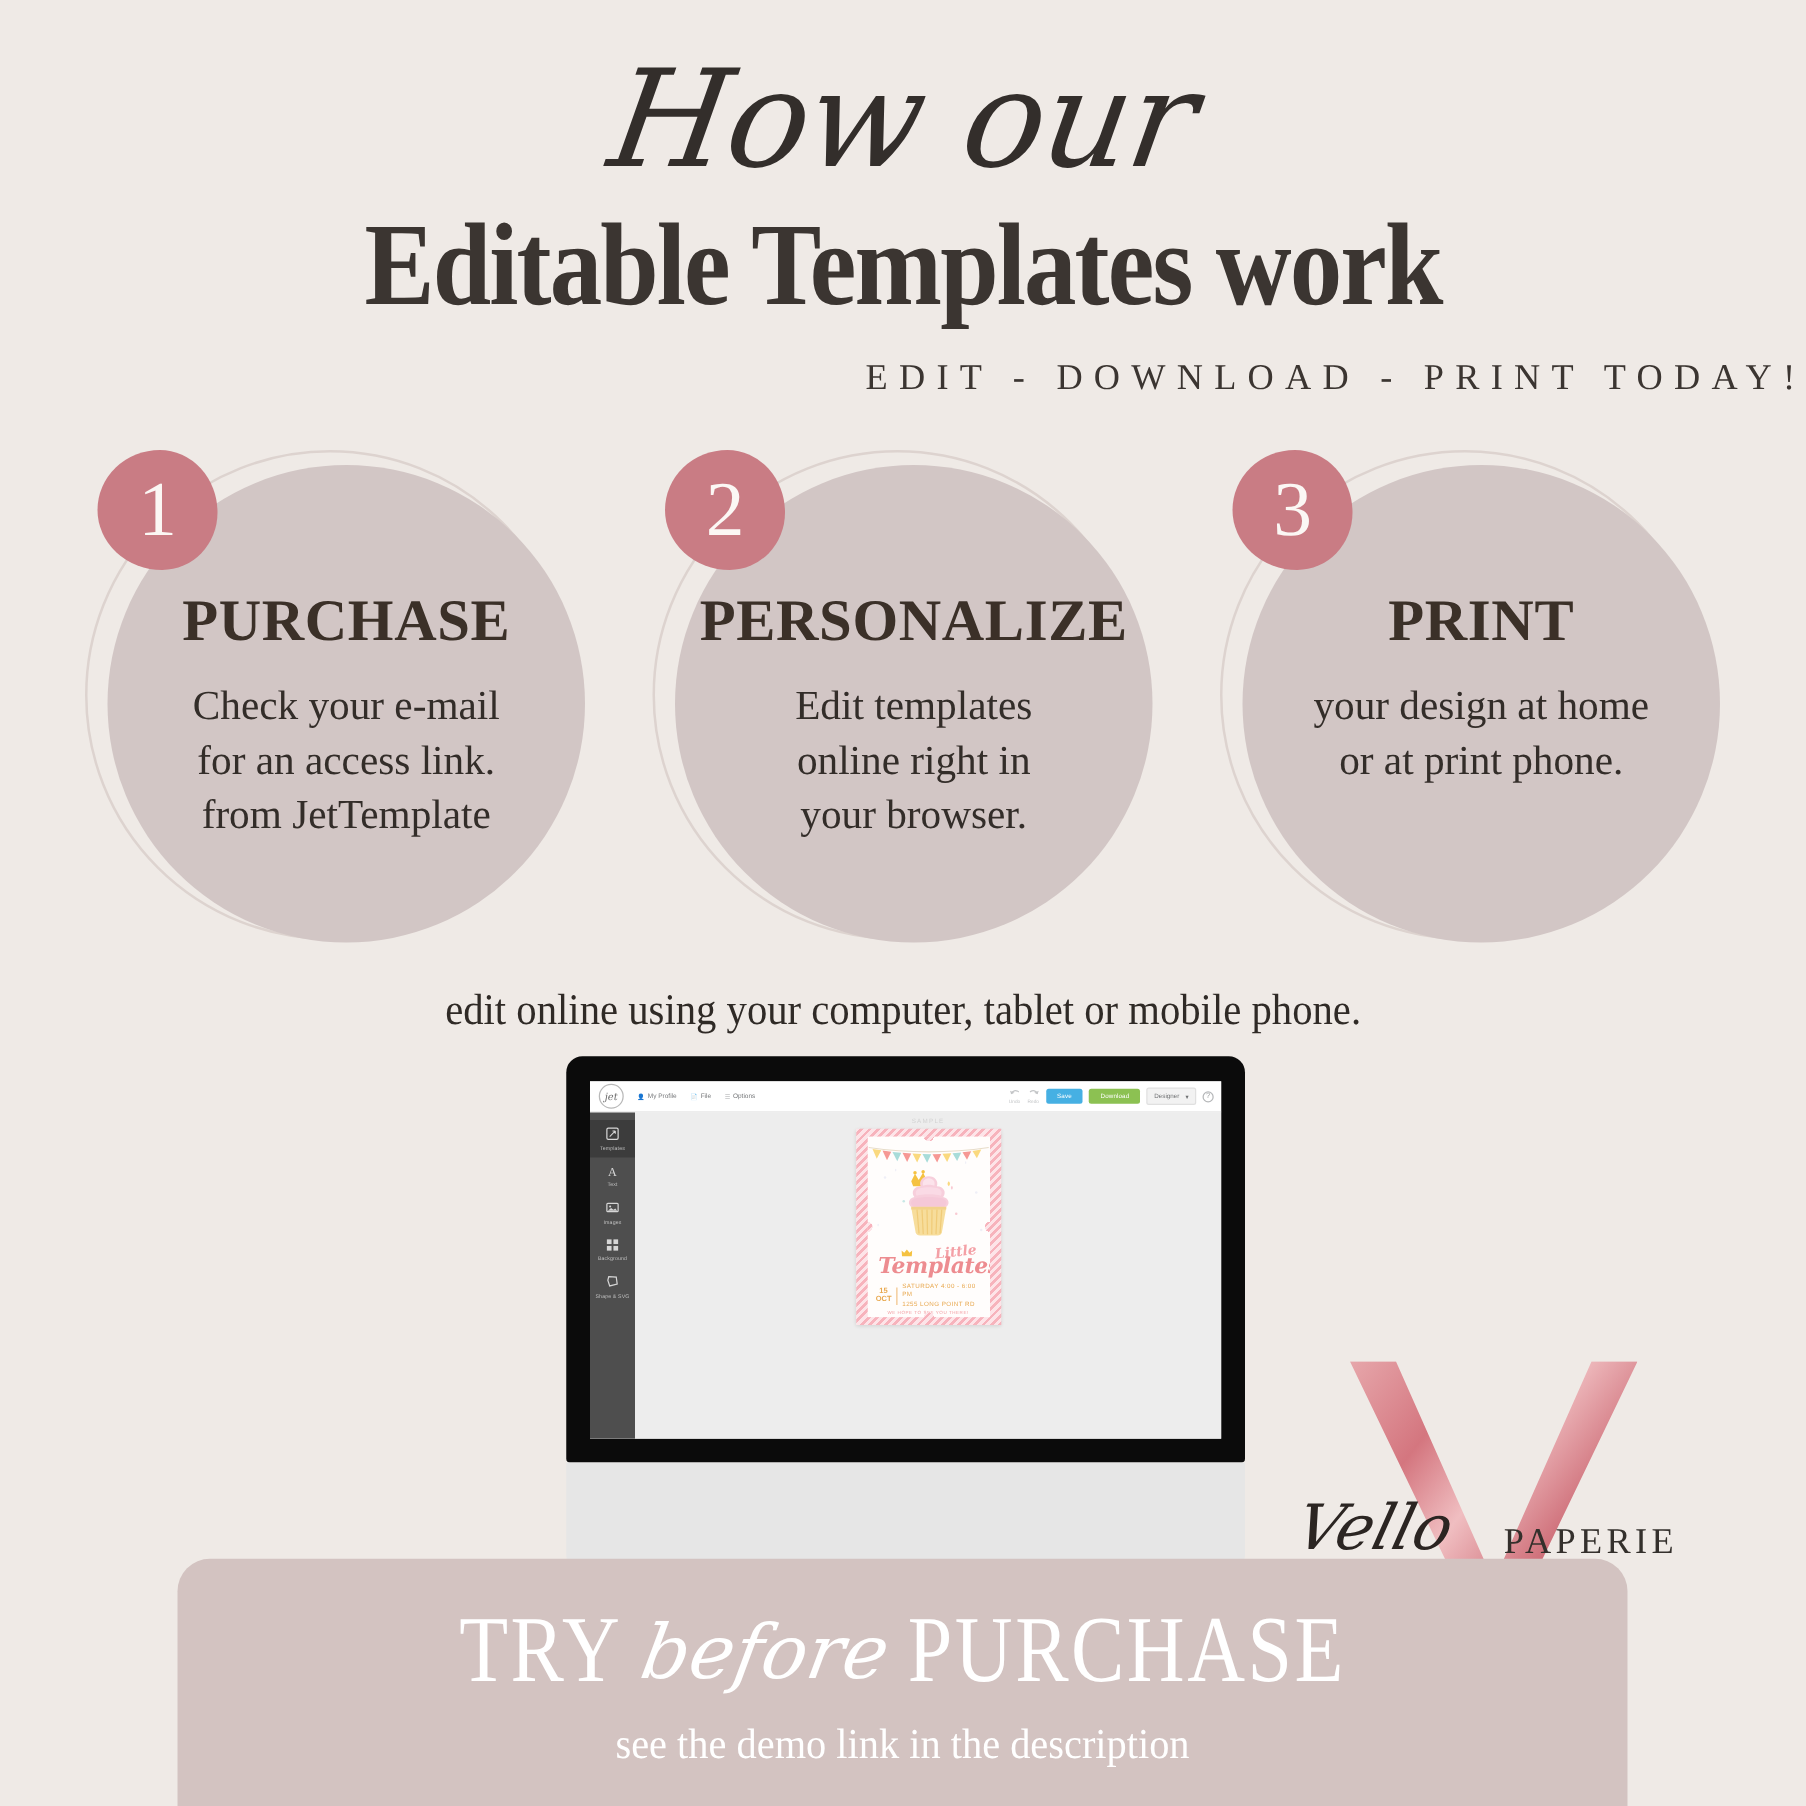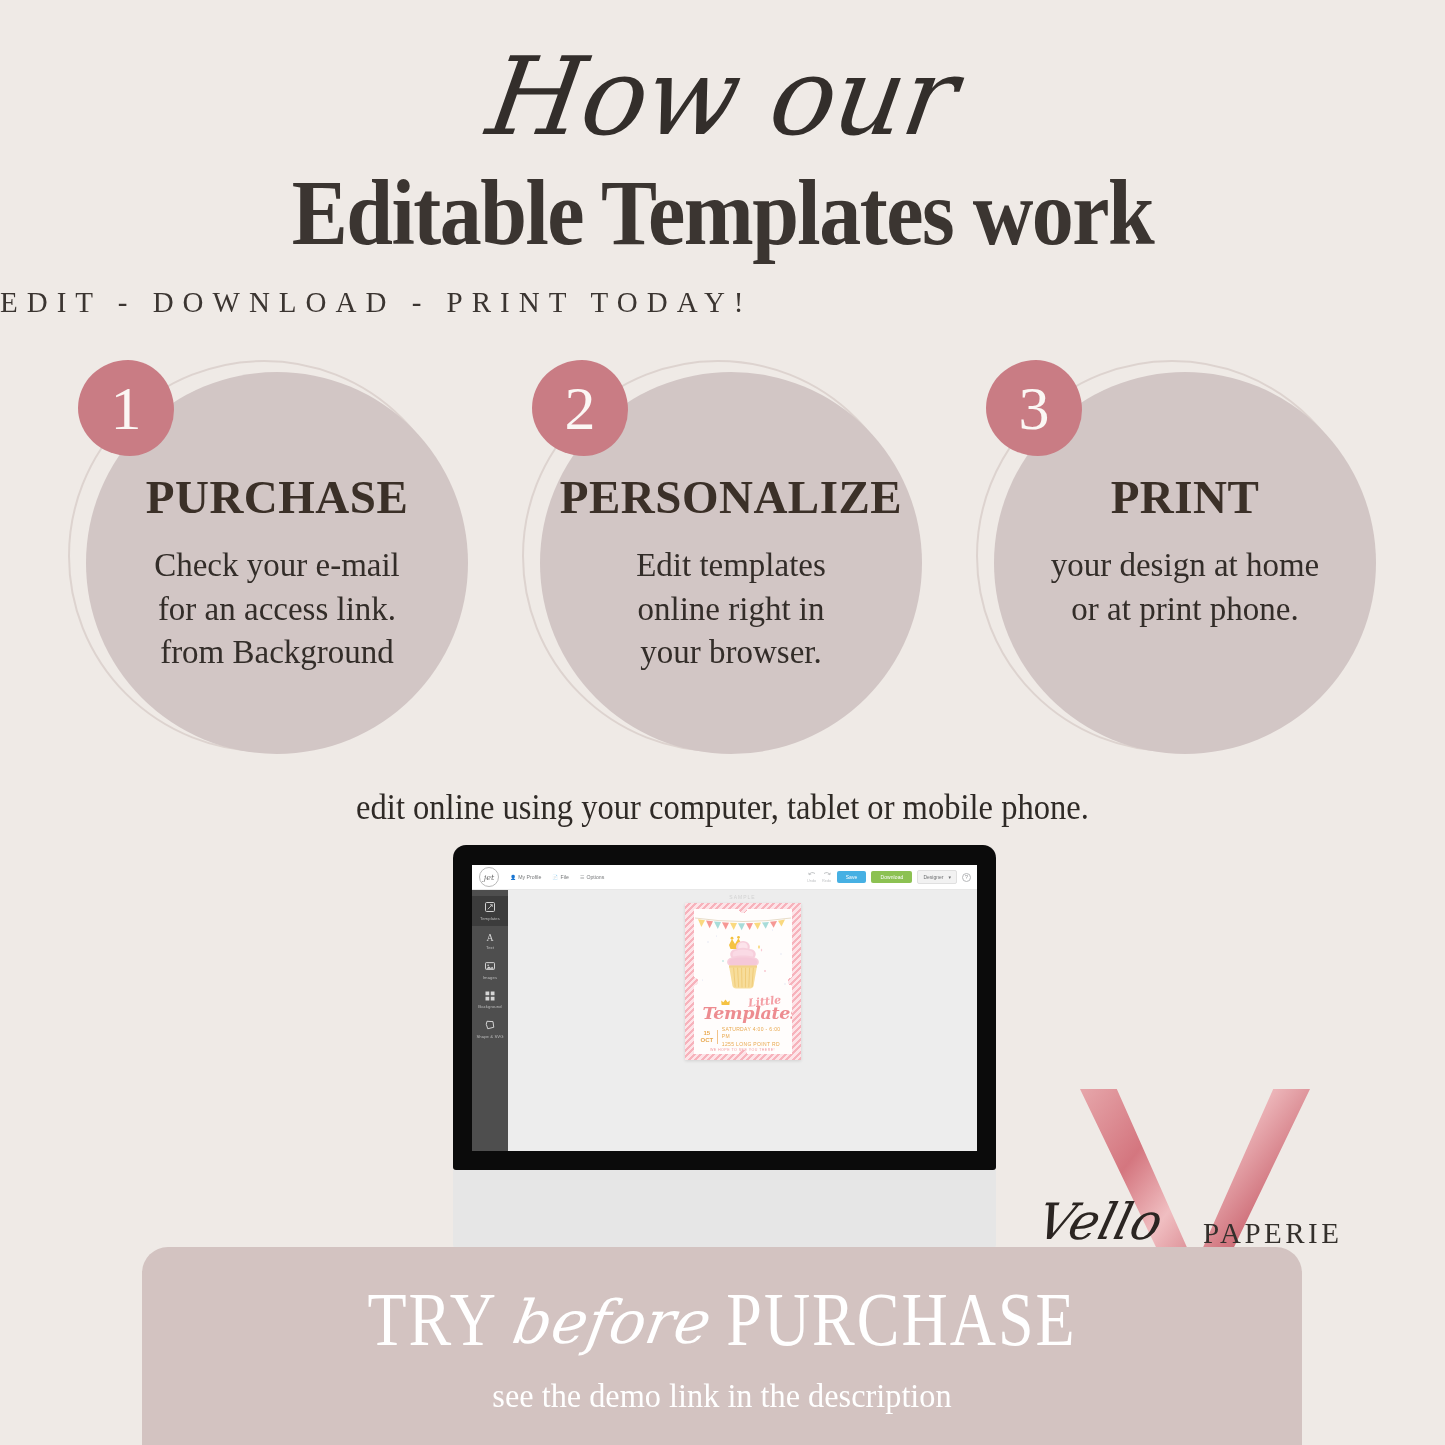--- a/index.html
+++ b/index.html
@@ -18,21 +18,21 @@
     font-size:108px; color:#332E2B; letter-spacing:-1px;
     transform:skewX(-9deg);
   }
   .hdr-main{
     position:absolute; top:164px; left:0; width:1445px; text-align:center;
     font-family:"Liberation Serif", serif; font-weight:700;
     font-size:84px; color:#3B3531; letter-spacing:-1.5px;
     transform:scaleY(1.12);
   }
   .hdr-sub{
-    position:absolute; top:286px; left:0; width:1445px; text-align:left;
+    position:absolute; top:286px; left:0; width:1445px; text-align:right;
     font-family:"Liberation Serif", serif; font-weight:400;
     font-size:29px; color:#3B3531; letter-spacing:9px;
   }
 
   
   .steps{ position:absolute; top:360px; left:0; width:1445px; height:400px; }
   .step{ position:absolute; width:400px; height:400px; }
   .step.s1{ left:68px; }
   .step.s2{ left:522px; }
   .step.s3{ left:976px; }
@@ -262,21 +262,21 @@
 
   <div class="step s1">
     <div class="ring"></div>
     <div class="disc"></div>
     <div class="badge">1</div>
     <div class="step-body">
       <div class="step-title">PURCHASE</div>
       <div class="step-desc">
         <div>Check your e-mail</div>
         <div>for an access link.</div>
-        <div>from Background</div>
+        <div>from JetTemplate</div>
       </div>
     </div>
   </div>
 
   <div class="step s2">
     <div class="ring"></div>
     <div class="disc"></div>
     <div class="badge">2</div>
     <div class="step-body">
       <div class="step-title">PERSONALIZE</div>

